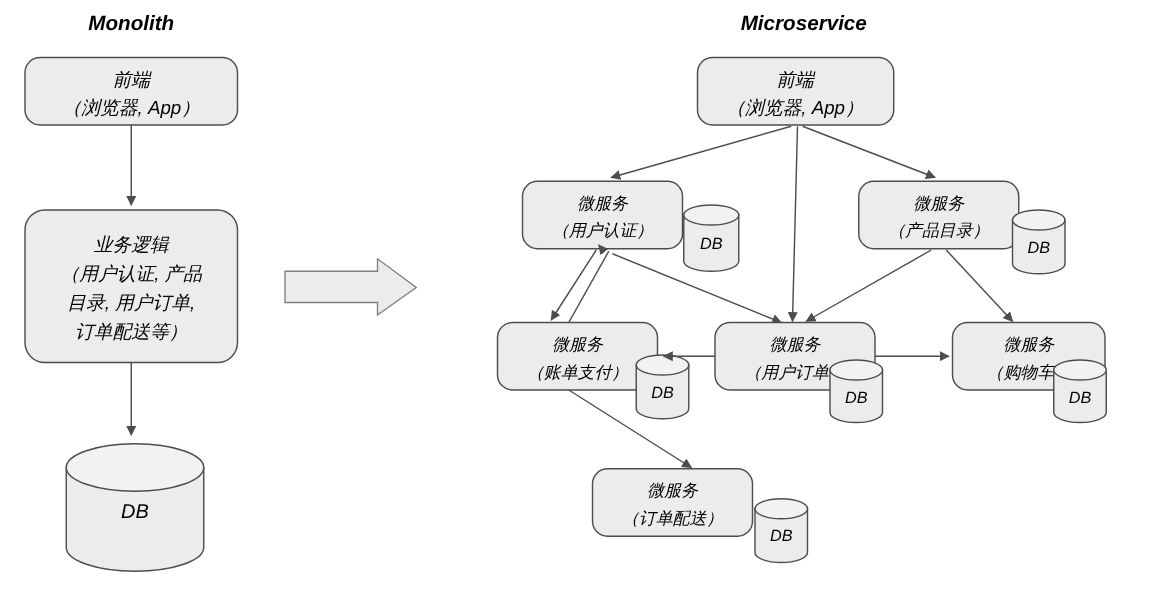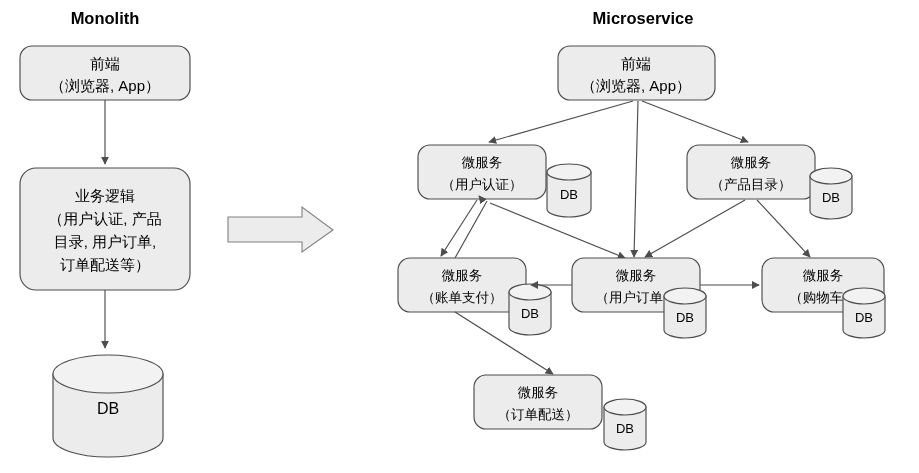--- a/index.html
+++ b/index.html
@@ -10,20 +10,21 @@
   body {
     width: 919px;
     height: 473px;
     font-family: "Liberation Sans", "DejaVu Sans", sans-serif;
     overflow: hidden;
   }
   #canvas {
     position: relative;
     width: 919px;
     height: 473px;
+    font-style: italic;
   }
   svg#diagram {
     position: absolute;
     left: 0;
     top: 0;
     width: 919px;
     height: 473px;
   }
   .sect-title {
     font-size: 16.5px;

